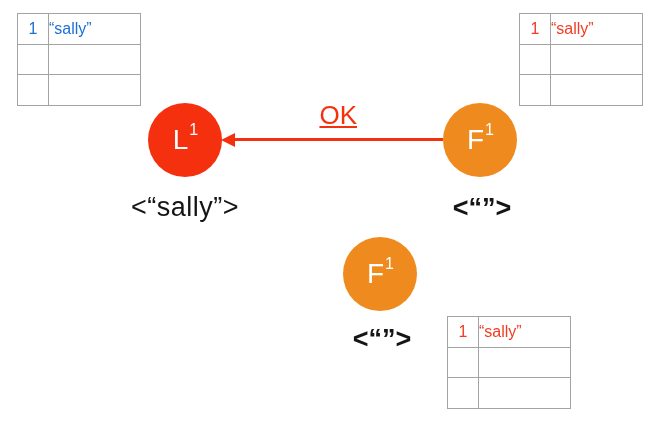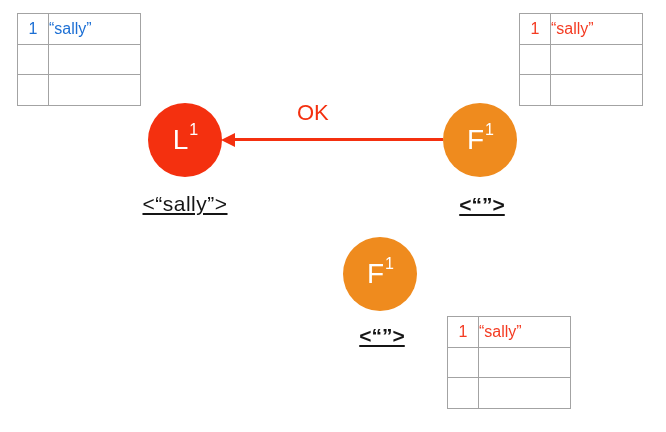--- a/index.html
+++ b/index.html
@@ -29,25 +29,25 @@
   .node-orange{background:#ef8b1e;}
   .node-sup{font-size:16px;position:relative;top:-10px;left:1px;}
   
   .arrow-line{position:absolute;left:233px;top:138px;width:210px;height:3px;background:#f4300f;}
   .arrow-head{
     position:absolute;left:221px;top:132.5px;width:0;height:0;
     border-top:7px solid transparent;border-bottom:7px solid transparent;
     border-right:14px solid #f4300f;
   }
   .ok-label{
-    position:absolute;left:297px;top:100px;width:60px;text-align:left;
-    color:#f4300f;font-size:22px;
+    position:absolute;left:297px;top:100px;width:60px;text-align:right;
+    color:#f4300f;font-size:26px;text-decoration:underline;
   }
   
-  .state-label{position:absolute;color:#151515;font-size:21px;text-align:center;text-decoration:underline;}
+  .state-label{position:absolute;color:#151515;font-size:27px;text-align:center;}
   .state-sally{left:113px;top:192px;width:144px;letter-spacing:0.5px;}
   .state-empty-right{left:430px;top:193px;width:104px;font-weight:700;}
   .state-empty-bottom{left:330px;top:324px;width:104px;font-weight:700;}
 </style>
 </head>
 <body>
 
 <div class="canvas">
 
   <table class="log-table blue-text" style="left:17px;top:13px;">

